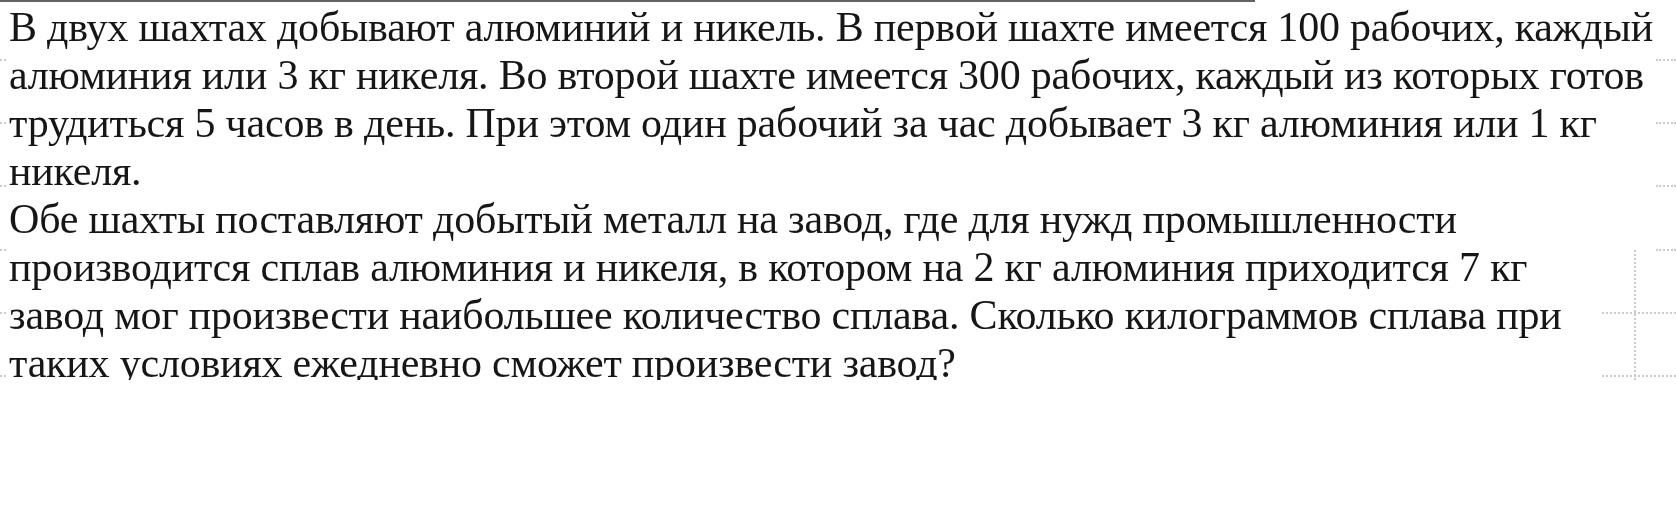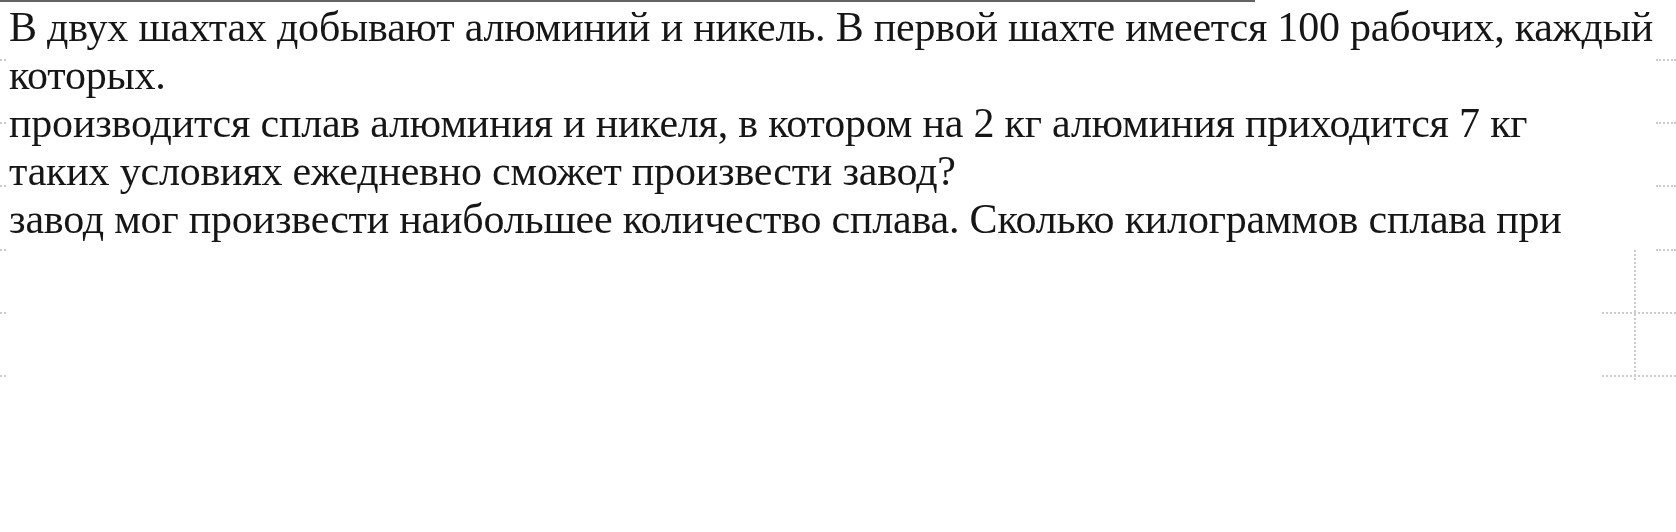--- a/index.html
+++ b/index.html
@@ -79,19 +79,22 @@
       <div class="h-dot" style="left: 0px; top: 185px; width: 6px;"></div>
       <div class="h-dot" style="left: 0px; top: 249px; width: 6px;"></div>
       <div class="h-dot" style="left: 0px; top: 312px; width: 6px;"></div>
       <div class="h-dot" style="left: 0px; top: 375px; width: 6px;"></div>
       <div class="h-dot" style="left: 0px; top: 438px; width: 6px;"></div>
       <div class="h-dot" style="left: 0px; top: 494px; width: 6px;"></div>
     </div>
 
   <div class="text-block">
     <div class="text-line">В двух шахтах добывают алюминий и никель. В первой шахте имеется 100 рабочих, каждый</div>
-    <div class="text-line">которых.</div>
+    <div class="text-line">алюминия или 3 кг никеля. Во второй шахте имеется 300 рабочих, каждый из которых готов</div>
+    <div class="text-line">трудиться 5 часов в день. При этом один рабочий за час добывает 3 кг алюминия или 1 кг</div>
+    <div class="text-line">никеля.</div>
+    <div class="text-line">Обе шахты поставляют добытый металл на завод, где для нужд промышленности</div>
     <div class="text-line">производится сплав алюминия и никеля, в котором на 2 кг алюминия приходится 7 кг</div>
+    <div class="text-line">завод мог произвести наибольшее количество сплава. Сколько килограммов сплава при</div>
     <div class="text-line">таких условиях ежедневно сможет произвести завод?</div>
-    <div class="text-line">завод мог произвести наибольшее количество сплава. Сколько килограммов сплава при</div>
   </div>
 
 </div>
 
 </body></html>

